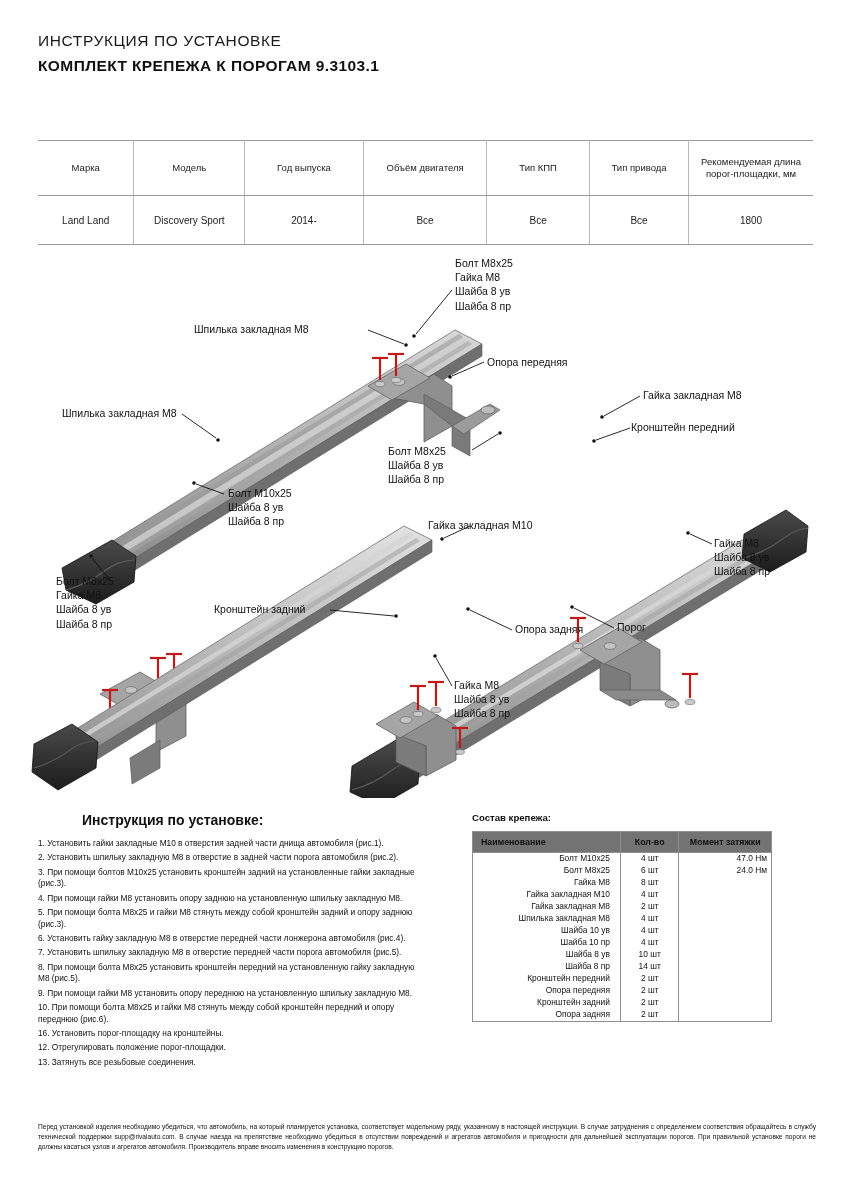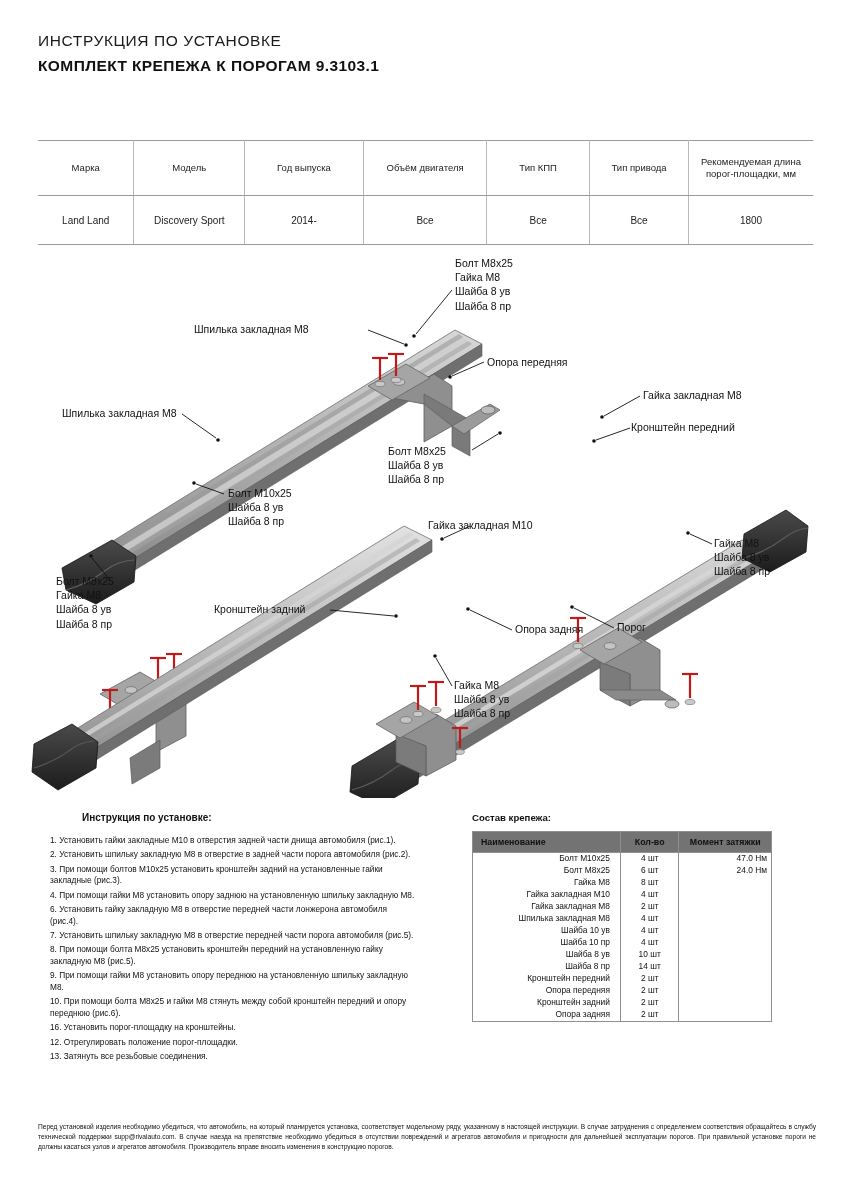--- a/index.html
+++ b/index.html
@@ -96,27 +96,27 @@
 
   
   .instr {
     position: absolute;
     left: 38px;
     top: 812px;
     width: 390px;
   }
   .instr h3 {
     margin: 0 0 10px 0;
-    font-size: 10px;
+    font-size: 14px;
     font-weight: 700;
     color: #111;
     padding-left: 44px;
   }
   .instr ol {
-    margin: 12px;
+    margin: 0;
     padding: 0;
     list-style: none;
   }
   .instr li {
     font-size: 8.3px;
     line-height: 1.42;
     color: #111;
     margin-bottom: 2.5px;
   }
 
@@ -441,20 +441,21 @@
     </div>
   </div>
 
   <div class="instr">
     <h3>Инструкция по установке:</h3>
     <ol>
       <li>1. Установить гайки закладные М10 в отверстия задней части днища автомобиля (рис.1).</li>
       <li>2. Установить шпильку закладную М8 в отверстие в задней части порога автомобиля (рис.2).</li>
       <li>3. При помощи болтов М10х25 установить кронштейн задний на установленные гайки закладные (рис.3).</li>
       <li>4. При помощи гайки М8 установить опору заднюю на установленную шпильку закладную М8.</li>
+      <li>5. При помощи болта М8х25 и гайки М8 стянуть между собой кронштейн задний и опору заднюю (рис.3).</li>
       <li>6. Установить гайку закладную М8 в отверстие передней части лонжерона автомобиля (рис.4).</li>
       <li>7. Установить шпильку закладную М8 в отверстие передней части порога автомобиля (рис.5).</li>
       <li>8. При помощи болта М8х25 установить кронштейн передний на установленную гайку закладную М8 (рис.5).</li>
       <li>9. При помощи гайки М8 установить опору переднюю на установленную шпильку закладную М8.</li>
       <li>10. При помощи болта М8х25 и гайки М8 стянуть между собой кронштейн передний и опору переднюю (рис.6).</li>
       <li>16. Установить порог-площадку на кронштейны.</li>
       <li>12. Отрегулировать положение порог-площадки.</li>
       <li>13. Затянуть все резьбовые соединения.</li>
     </ol>
   </div>

